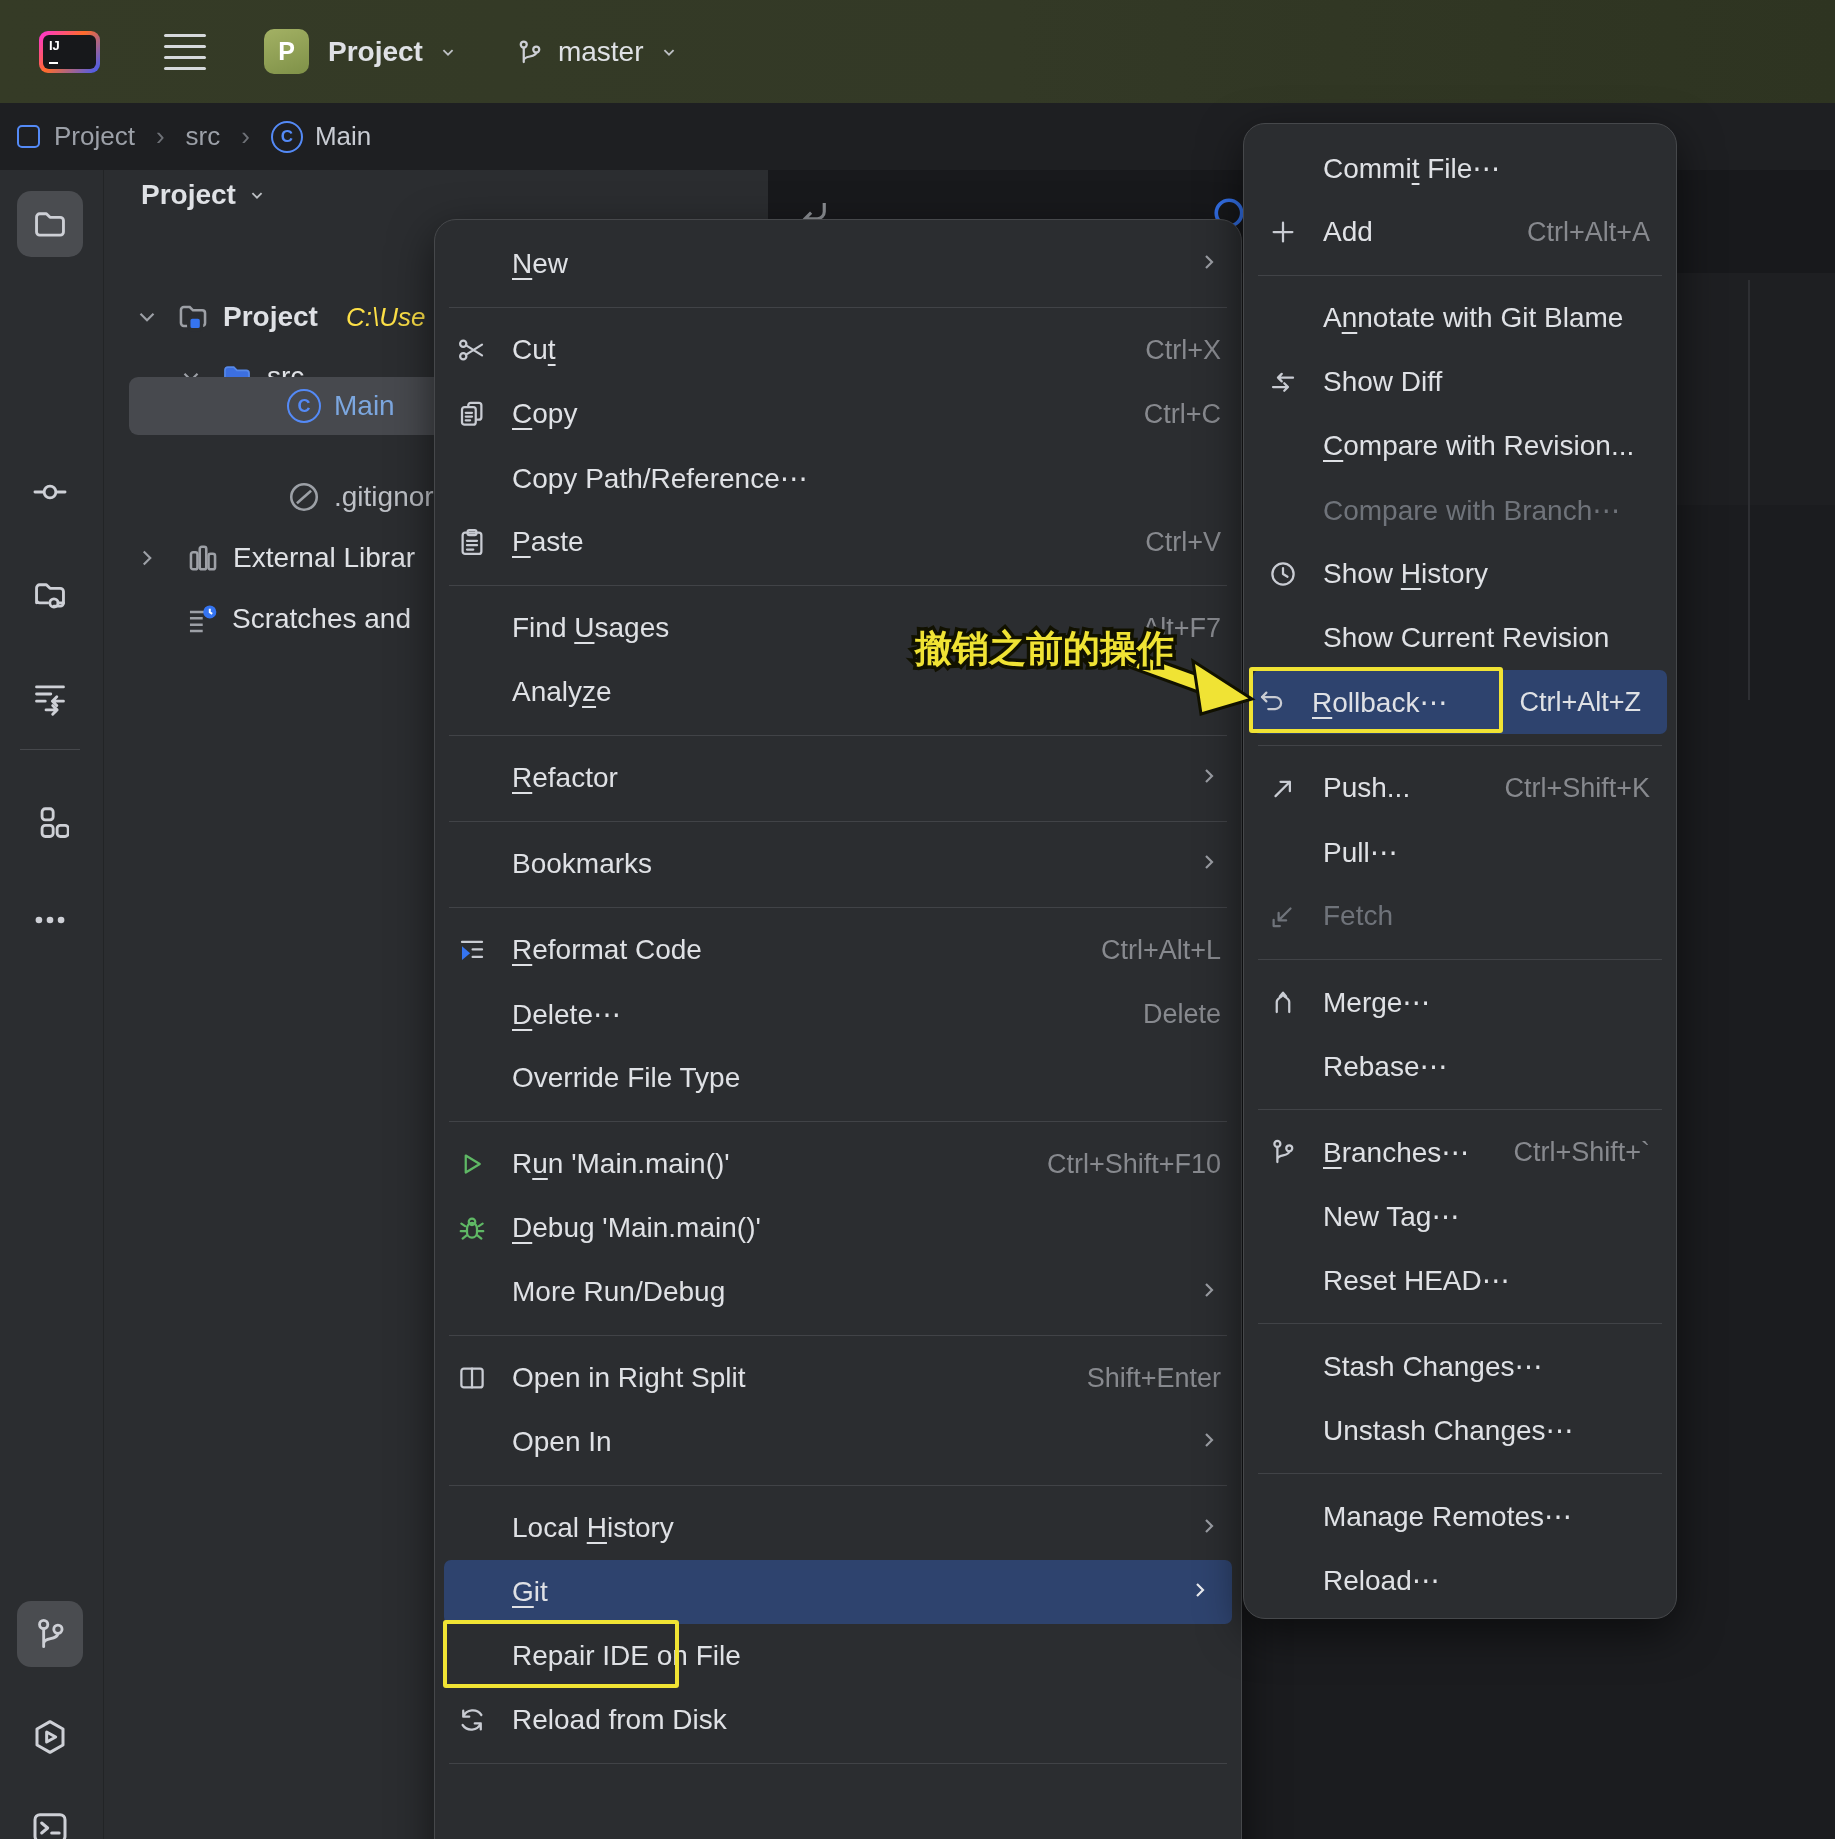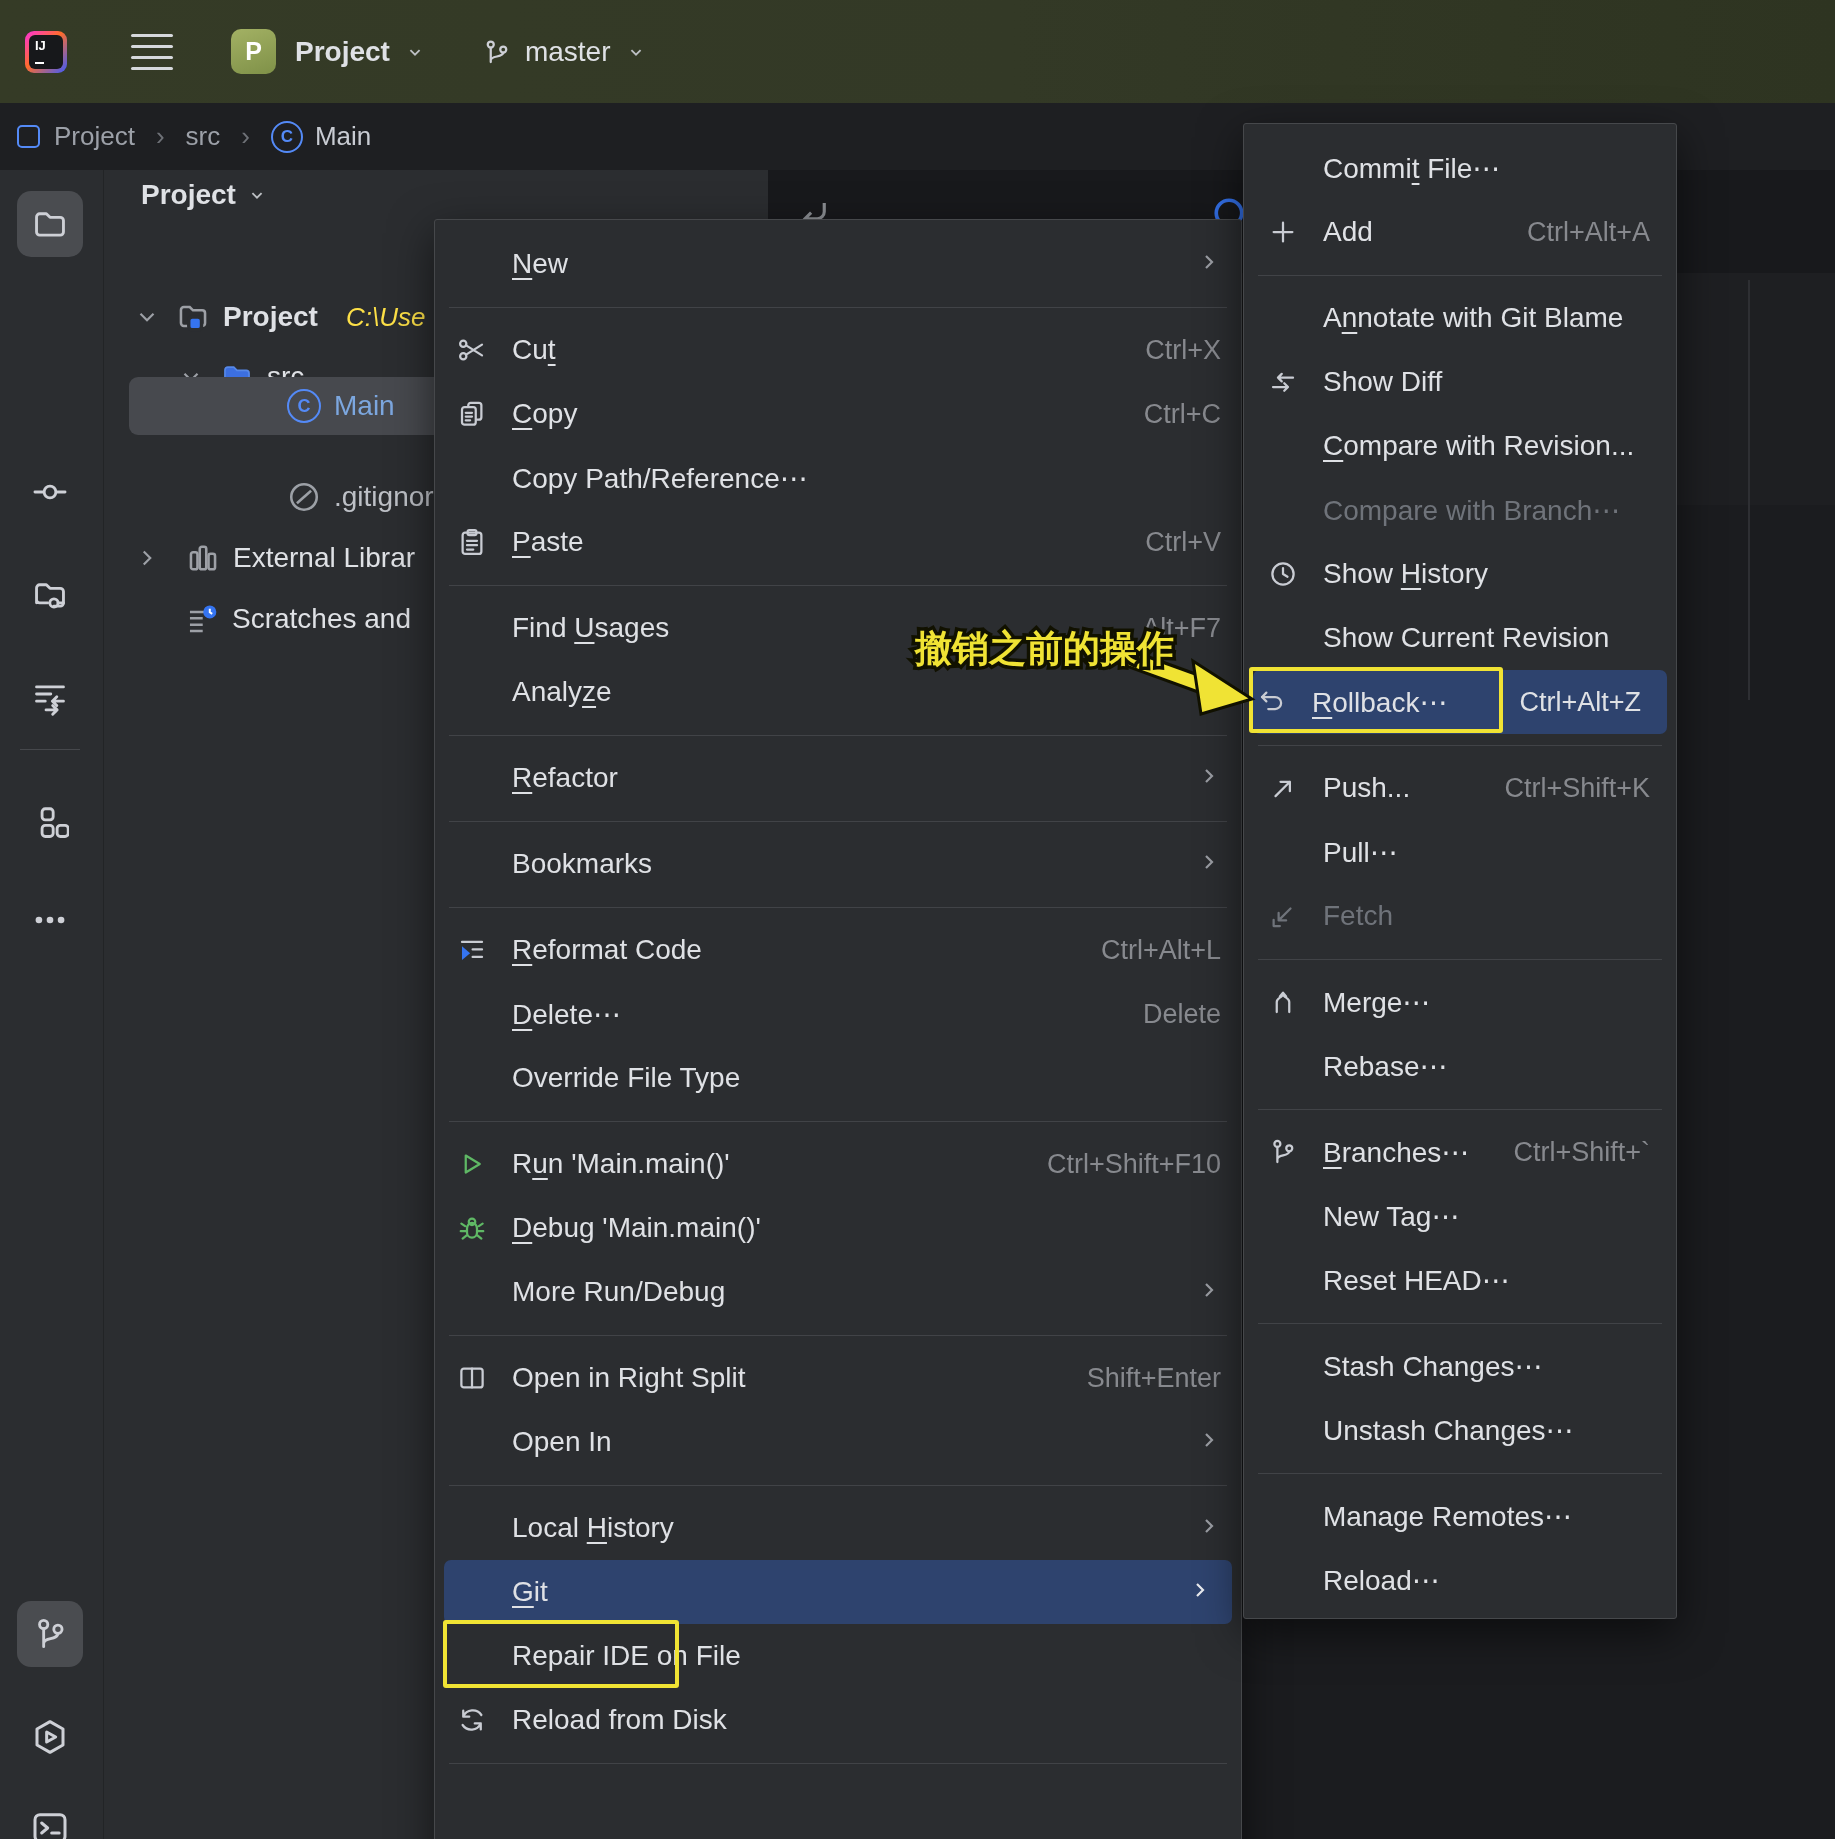--- a/index.html
+++ b/index.html
@@ -4,23 +4,23 @@
 <style>
   html,body{margin:0;padding:0;}
   body{width:1835px;height:1839px;position:relative;overflow:hidden;
        background:#1B1C1F;font-family:"Liberation Sans",sans-serif;
        -webkit-font-smoothing:antialiased;}
   .abs{position:absolute;}
   
   #toolbar{left:0;top:0;width:1835px;height:103px;
     background:linear-gradient(90deg,#353B26 0%,#333926 55%,#2E3421 100%);
     display:flex;align-items:center;}
-  #logo{width:42px;height:42px;margin-left:25px;border-radius:9px;
+  #logo{width:51px;height:42px;margin-left:39px;border-radius:9px;
     background:linear-gradient(135deg,#FC31DB 0%,#FF6B2B 45%,#3B5BFE 100%);
-    position:relative;flex:none;}
+    position:relative;flex:none;padding-left:10px;}
   #logo .inner{position:absolute;inset:4px;background:#17181B;border-radius:6px;
     color:#fff;font-size:13px;font-weight:bold;padding:5px 0 0 6px;box-sizing:border-box;line-height:11px;}
   #logo .inner i{display:block;width:9px;height:2.5px;background:#fff;margin-top:11px;}
   #hamburger{margin-left:64px;width:42px;height:40px;display:flex;flex-direction:column;justify-content:space-between;padding:2px 0;box-sizing:border-box;cursor:pointer;}
   #hamburger span{display:block;height:3px;border-radius:2px;background:#D6D9DC;}
   .tb-widget{display:flex;align-items:center;margin-left:58px;cursor:pointer;}
   #proj-avatar{width:45px;height:45px;border-radius:10px;background:linear-gradient(160deg,#A3B164,#7F9148);
     color:#fff;font-size:25px;font-weight:bold;display:flex;align-items:center;justify-content:center;}
   .tb-label{color:#DFE1E5;font-size:28px;font-weight:600;margin-left:19px;}
   .chev-d{width:22px;height:22px;margin-left:14px;}
@@ -51,21 +51,21 @@
   .tree-row .path{font-size:26px;color:#fde047;margin-left:28px;white-space:nowrap;font-style:italic;}
   .tree-row.sel{background:#47494E;border-radius:9px;left:25px;width:639px;}
   .tchev{width:26px;height:26px;flex:none;}
   .tico{width:34px;height:34px;flex:none;margin-right:13px;}
   
   #editor{left:768px;top:170px;width:1067px;height:1669px;background:#1B1C1F;}
   #editor .band{position:absolute;left:0;top:0;width:1067px;height:103px;background:#18191C;}
   #editor .strip{position:absolute;left:0;top:103px;width:1067px;height:232px;background:#1E1F22;}
   #editor .vline{position:absolute;left:980px;top:110px;width:2px;height:420px;background:#2E2F33;}
   
-  .menu{position:absolute;background:#2B2D30;border:1px solid #46484B;border-radius:3px;
+  .menu{position:absolute;background:#2B2D30;border:1px solid #46484B;border-radius:22px;
     box-shadow:0 14px 44px rgba(0,0,0,.55);z-index:10;box-sizing:border-box;text-align:center;}
   #context-menu{left:434px;top:219px;width:808px;height:1720px;padding:12px 0;}
   #git-menu{left:1243px;top:123px;width:434px;padding:12px 0 6px;}
   .mi{height:64px;display:flex;align-items:center;padding:0 20px 0 22px;cursor:pointer;}
   #git-menu .mi{padding:0 26px 0 24px;}
   .mi-icon{width:40px;flex:none;display:flex;align-items:center;}
   #git-menu .mi-icon{width:32px;}
   .mi-label{font-size:28px;color:#DFE1E5;margin-left:15px;white-space:nowrap;}
   #git-menu .mi-label{margin-left:23px;}
   .mi-label u{text-decoration-thickness:2px;text-underline-offset:5px;}

